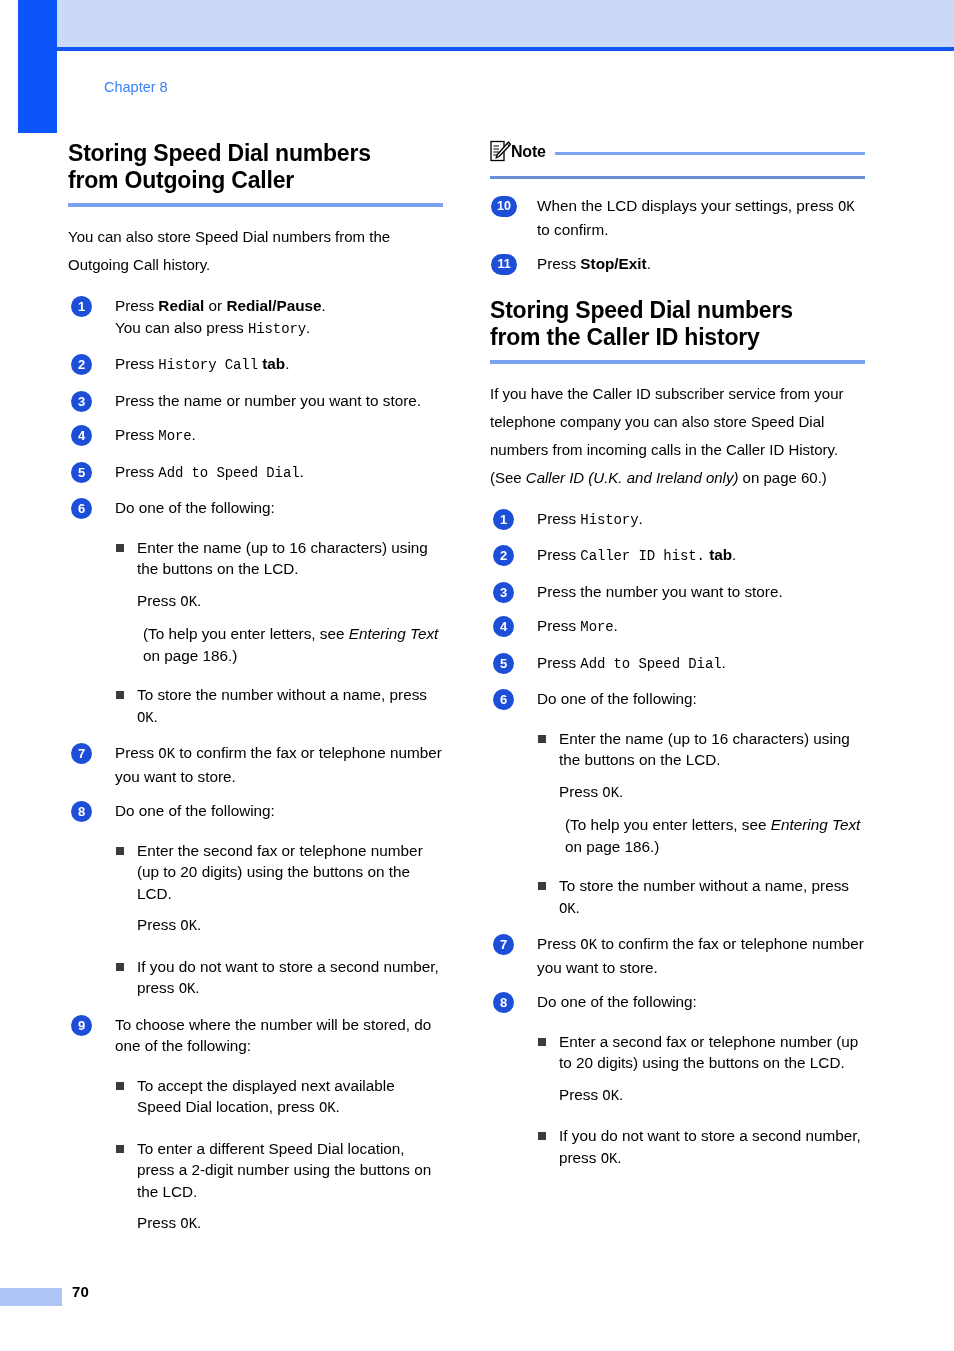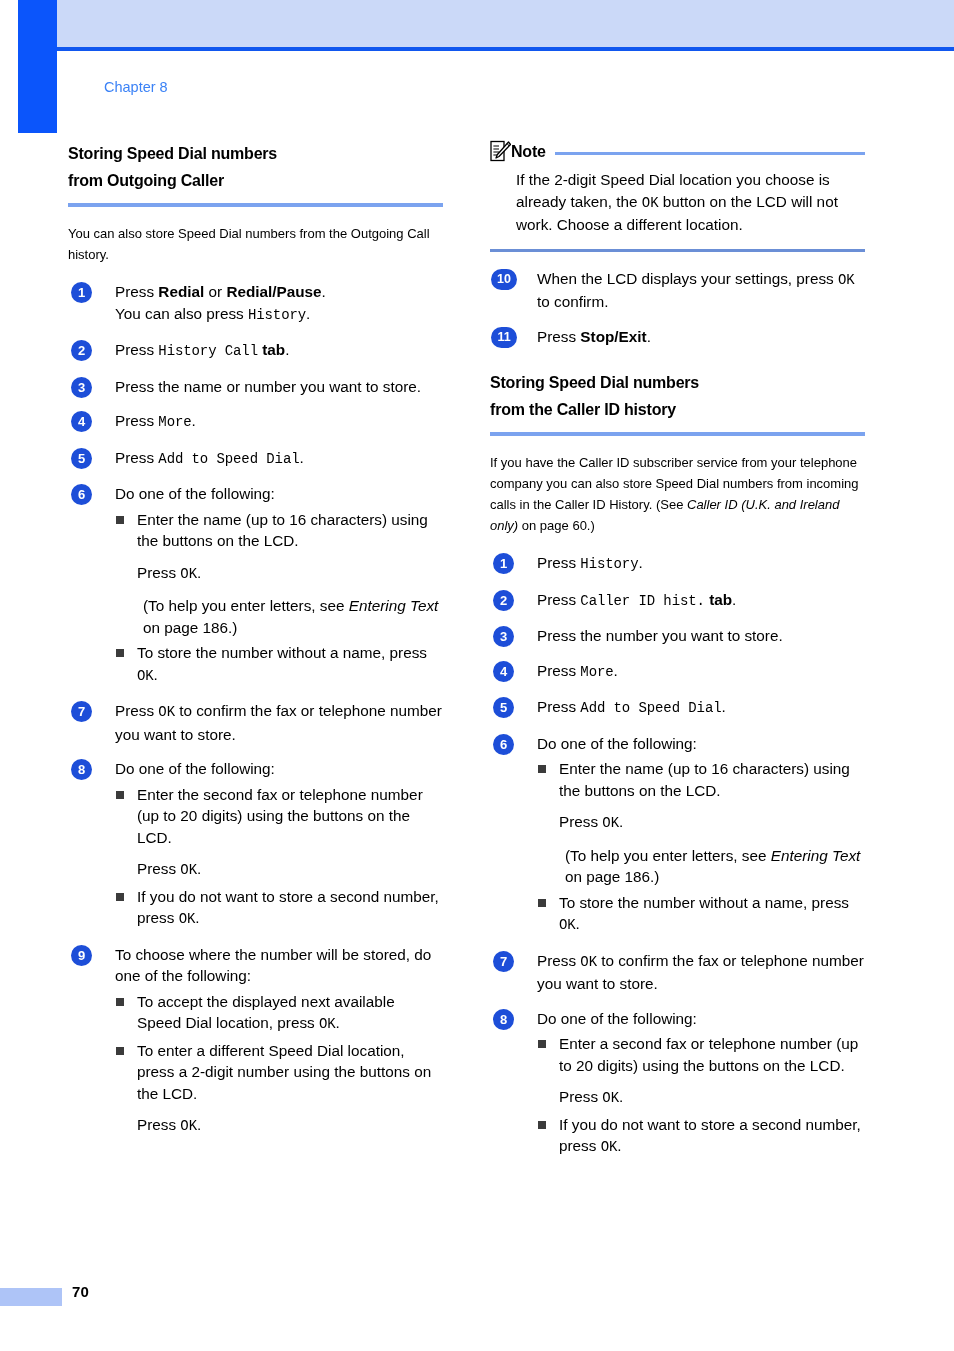--- a/index.html
+++ b/index.html
@@ -70,38 +70,38 @@
     position: absolute;
     top: 140px;
     width: 375px;
   }
   .col-left  { left: 68px; }
   .col-right { left: 490px; }
 
   
   h2.section-title {
     margin: 0;
-    font-size: 16px;
+    font-size: 23px;
     line-height: 27px;
     font-weight: bold;
     letter-spacing: -0.2px;
   }
   .section-rule {
     height: 4px;
     background: #7ba3ef;
     margin-top: 9px;
     margin-bottom: 16px;
   }
   .section-block { margin-bottom: 4px; }
 
   
   p.body {
     margin: 0 0 16px 0;
-    font-size: 13px;
-    line-height: 21px;
+    font-size: 15px;
+    line-height: 28px;
   }
   .lcd { font-family: "Liberation Mono", monospace; font-size: 14px; letter-spacing: -0.1px; }
   .bold { font-weight: bold; }
   .ital { font-style: italic; }
 
   
   .step {
     position: relative;
     padding-left: 47px;
     margin-bottom: 13px;
@@ -127,21 +127,21 @@
     left: 1px;
     border-radius: 11px;
     font-size: 12.5px;
   }
   .step-text { display: block; }
 
   
   .bullet {
     position: relative;
     padding-left: 22px;
-    margin-top: 4px;
+    margin-top: 18px;
     font-size: 15.3px;
     line-height: 21.5px;
   }
   .bullet::before {
     content: "";
     position: absolute;
     left: 1px;
     top: 7px;
     width: 8px;
     height: 8px;
@@ -285,21 +285,20 @@
         <line x1="3.4" y1="6" x2="9" y2="6" stroke="#000000" stroke-width="1"></line>
         <line x1="3.4" y1="9" x2="9" y2="9" stroke="#000000" stroke-width="1"></line>
         <line x1="3.4" y1="12" x2="9" y2="12" stroke="#000000" stroke-width="1"></line>
         <line x1="3.4" y1="15" x2="8" y2="15" stroke="#000000" stroke-width="1"></line>
         <polygon points="18.5,2 20.5,4.5 9,16.5 6,18 7.2,14.8" fill="#ffffff" stroke="#000000" stroke-width="1.3" stroke-linejoin="round"></polygon>
         <line x1="17.2" y1="3.6" x2="19.2" y2="6" stroke="#000000" stroke-width="1"></line>
       </svg>
       <span class="note-title">Note</span>
       <span class="note-head-rule"></span>
     </div>
-    <div class="note-body"><span>If the 2-digit Speed Dial location you choose is already taken, the </span><span class="lcd">OK</span><span> button on the LCD will not work. Choose a different location.</span></div>
     <div class="note-bottom-rule"></div>
   </div>
 
   <div class="step" style="margin-top:16px">
     <span class="step-badge wide">10</span>
     <span class="step-text"><span>When the LCD displays your settings, press </span><span class="lcd">OK</span><span> to confirm.</span></span>
   </div>
 
   <div class="step">
     <span class="step-badge wide">11</span>

